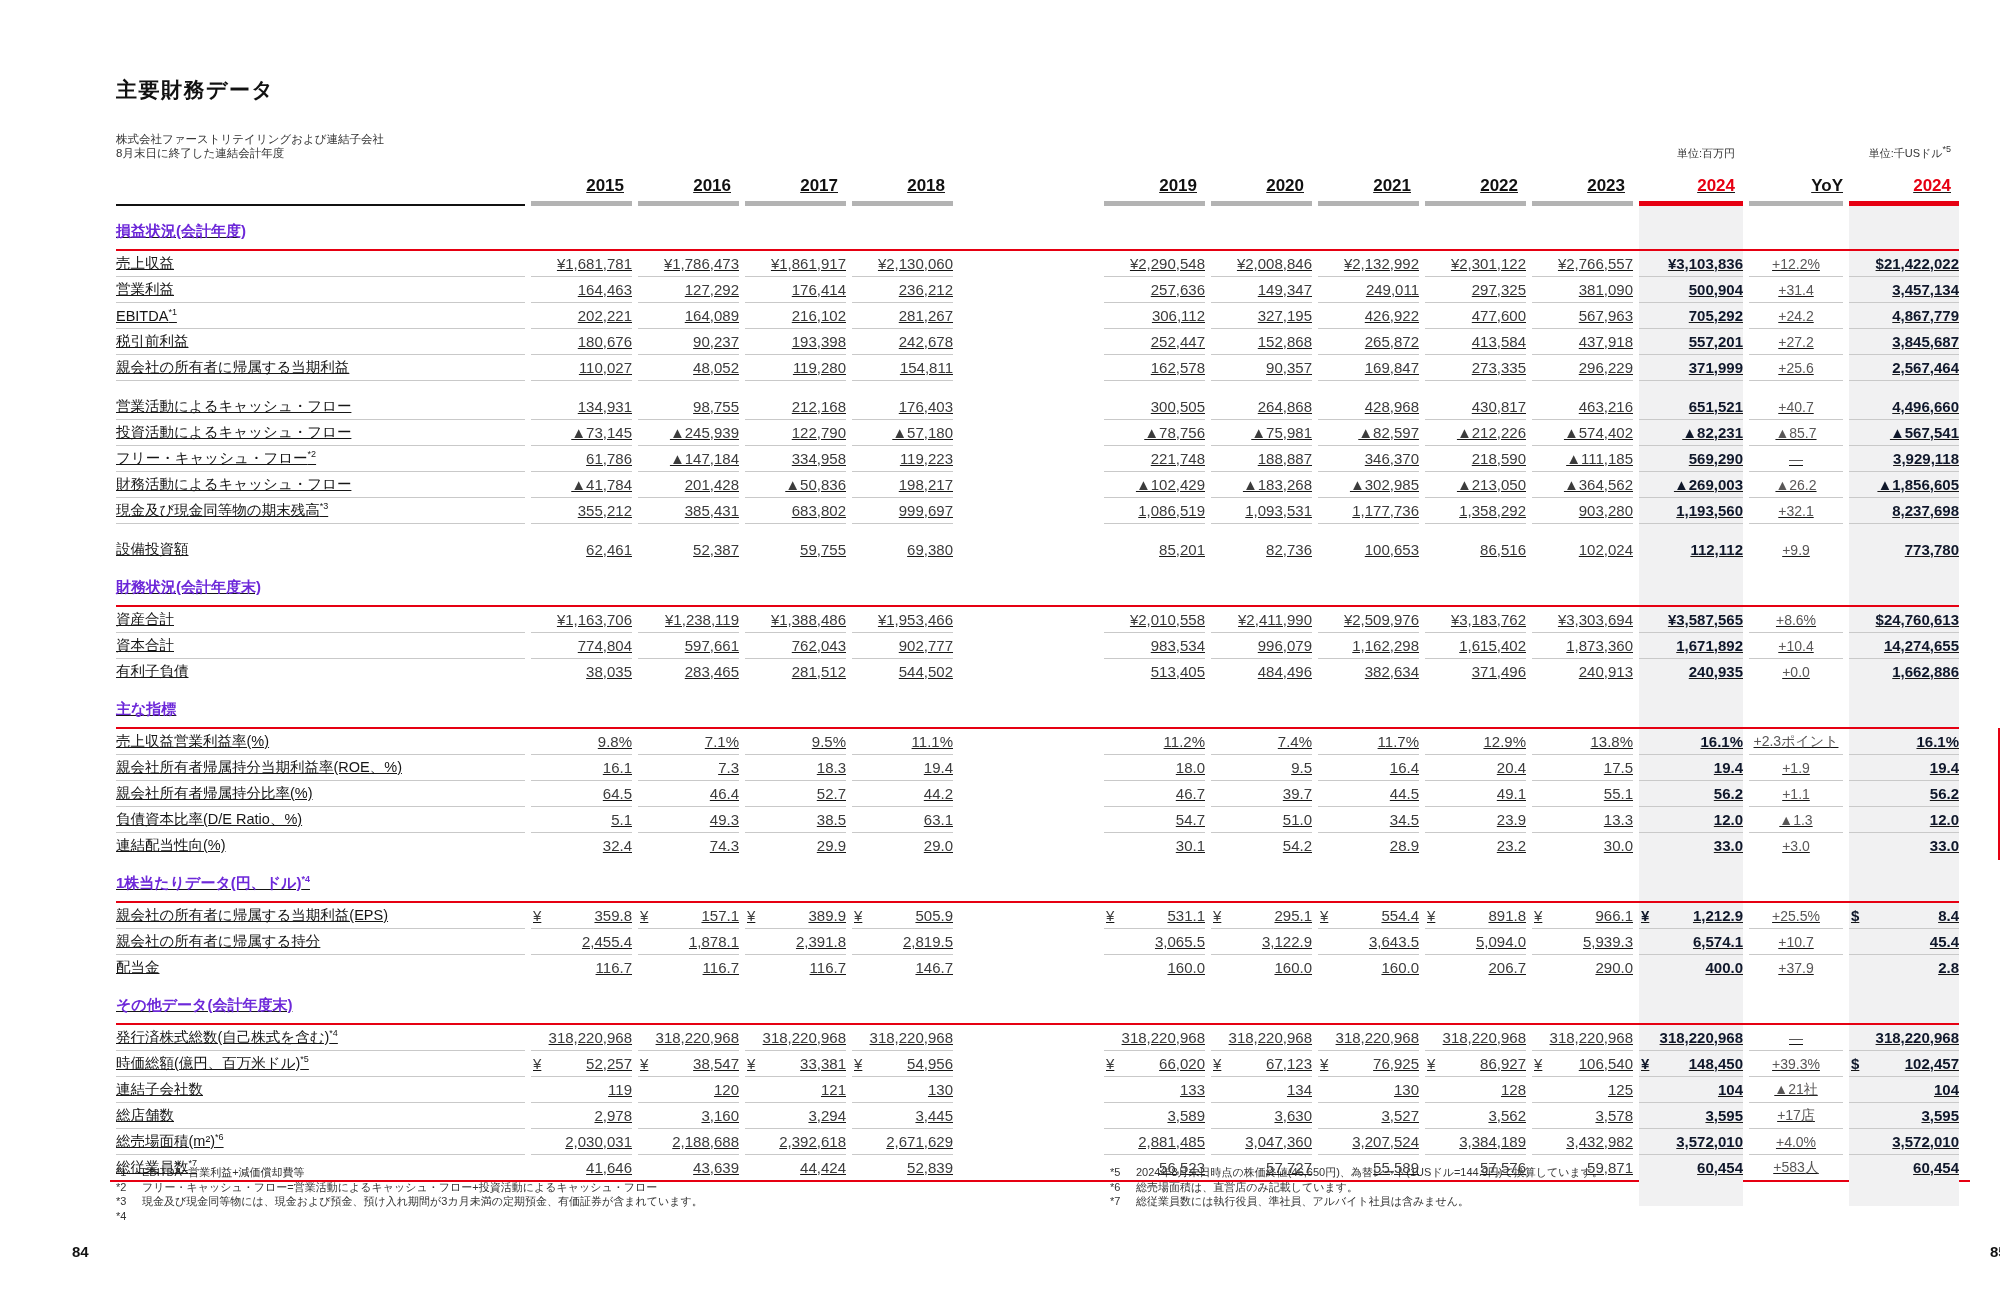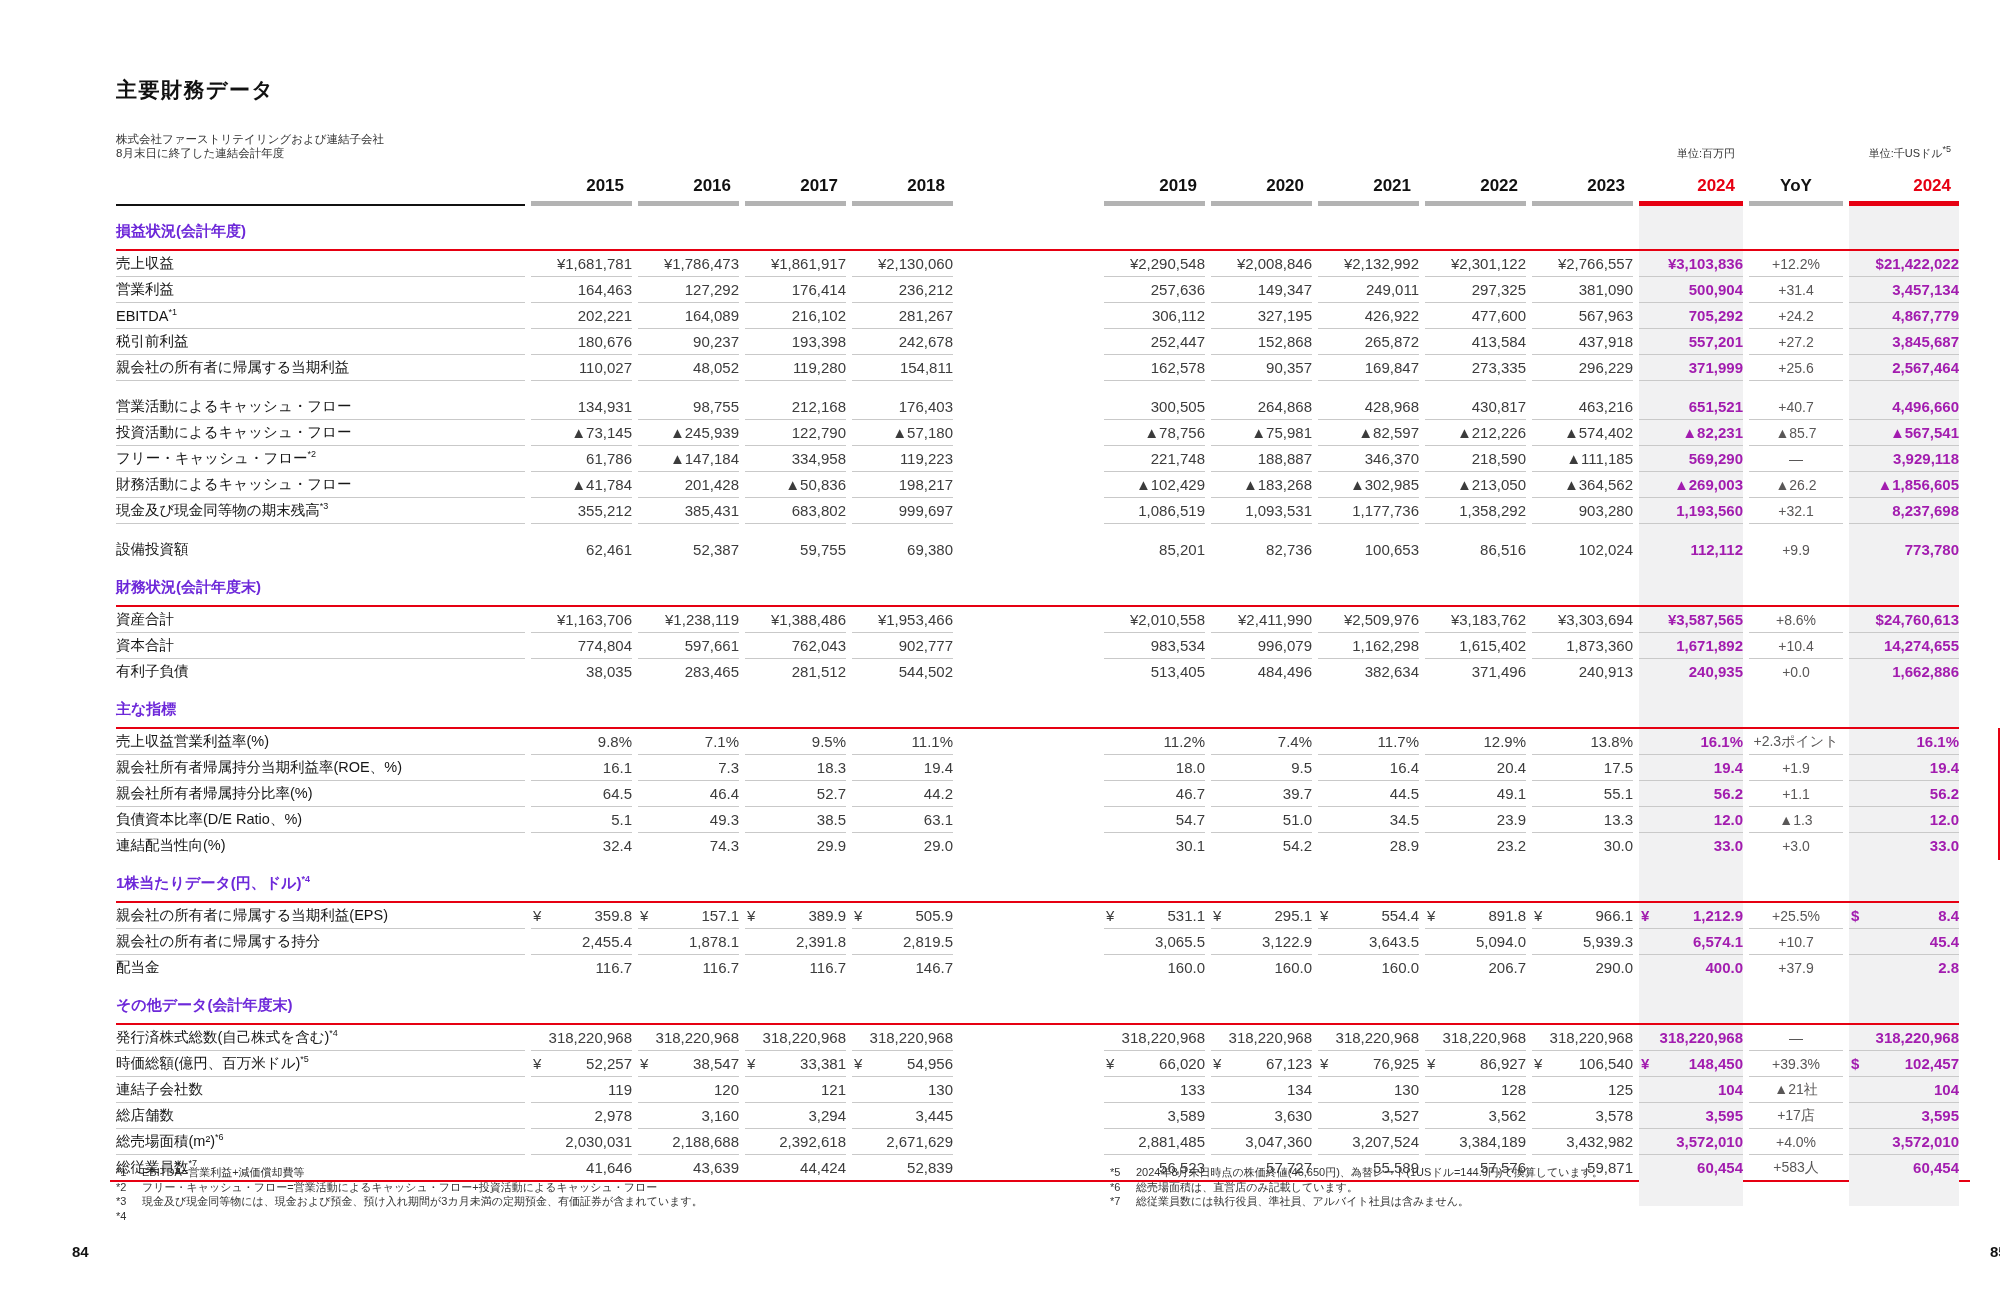--- a/index.html
+++ b/index.html
@@ -5,39 +5,39 @@
   html,body{margin:0;padding:0;background:#ffffff;}
   body{width:2000px;height:1295px;font-family:"Liberation Sans","DejaVu Sans",sans-serif;color:#161616;}
   .page{position:relative;width:2000px;height:1295px;background:#fff;overflow:hidden;margin-left:40px;}
 
   .doc-title{position:absolute;left:76px;top:62px;font-size:21px;font-weight:bold;letter-spacing:1.5px;color:#111;}
   .subtitle{position:absolute;left:76px;top:132px;font-size:11.5px;line-height:14px;color:#333;}
 
   .tablewrap{position:absolute;left:70px;top:170px;width:1860px;}
   .unit-label{position:absolute;top:-24px;font-size:11px;color:#333;text-align:right;width:220px;}
 
-  table.fin{border-collapse:separate;border-spacing:6px 0;table-layout:fixed;position:relative;z-index:1;}
+  table.fin{border-collapse:separate;border-spacing:6px 0;table-layout:fixed;position:relative;z-index:1;text-decoration:underline;}
   col.c-label{width:409px;} col.c-year{width:101px;} col.c-gutter{width:139px;}
   col.c-jp{width:104px;} col.c-yoy{width:94px;} col.c-usd{width:110px;}
 
   thead th{height:26px;vertical-align:bottom;font-size:17px;font-weight:bold;text-align:right;
            padding:0 8px 5px 0;color:#111;white-space:nowrap;}
   th.h-label{border-bottom:2px solid #111;}
   th.h-year{border-bottom:5px solid #b3b3b3;}
-  th.h-yoy{border-bottom:5px solid #b3b3b3;text-align:center;padding-right:0;}
+  th.h-yoy{border-bottom:5px solid #b3b3b3;padding-right:0;}
   th.h-red{border-bottom:5px solid #e60012;color:#e60012;}
   th.h-gutter{border-bottom:none;}
 
   tr.section-row td{padding:13px 13px 5px 0;border-bottom:2px solid #e60012;
                     color:#6d28d9;font-weight:bold;font-size:15px;text-align:left;white-space:nowrap;}
   tbody td{height:25px;font-size:15px;text-align:right;border-bottom:1px solid #c9c9c9;
            padding:0;color:#3c3c3c;white-space:nowrap;vertical-align:middle;}
   tbody td.label{text-align:left;color:#161616;font-size:14.5px;}
   tbody td.gutter{border-bottom:none;}
-  tbody td.jp,tbody td.usd{font-weight:bold;color:#a21caf;}
+  tbody td.jp,tbody td.usd{font-weight:bold;color:#0f172a;}
   tbody td.yoy{text-align:center;color:#595757;font-size:14px;}
   tbody tr.last td{border-bottom:none;}
   tbody tr.gap-row td{border-bottom:none;height:13px;}
   td .cur-split{display:flex;justify-content:space-between;align-items:baseline;}
   td .cur-split .cur{padding-left:2px;}
   sup{font-size:9px;vertical-align:super;line-height:0;}
 
   .hl-col{position:absolute;background:#f1f1f2;z-index:0;}
   .bottom-rule{height:2px;background:#e60012;margin:0;}
 

